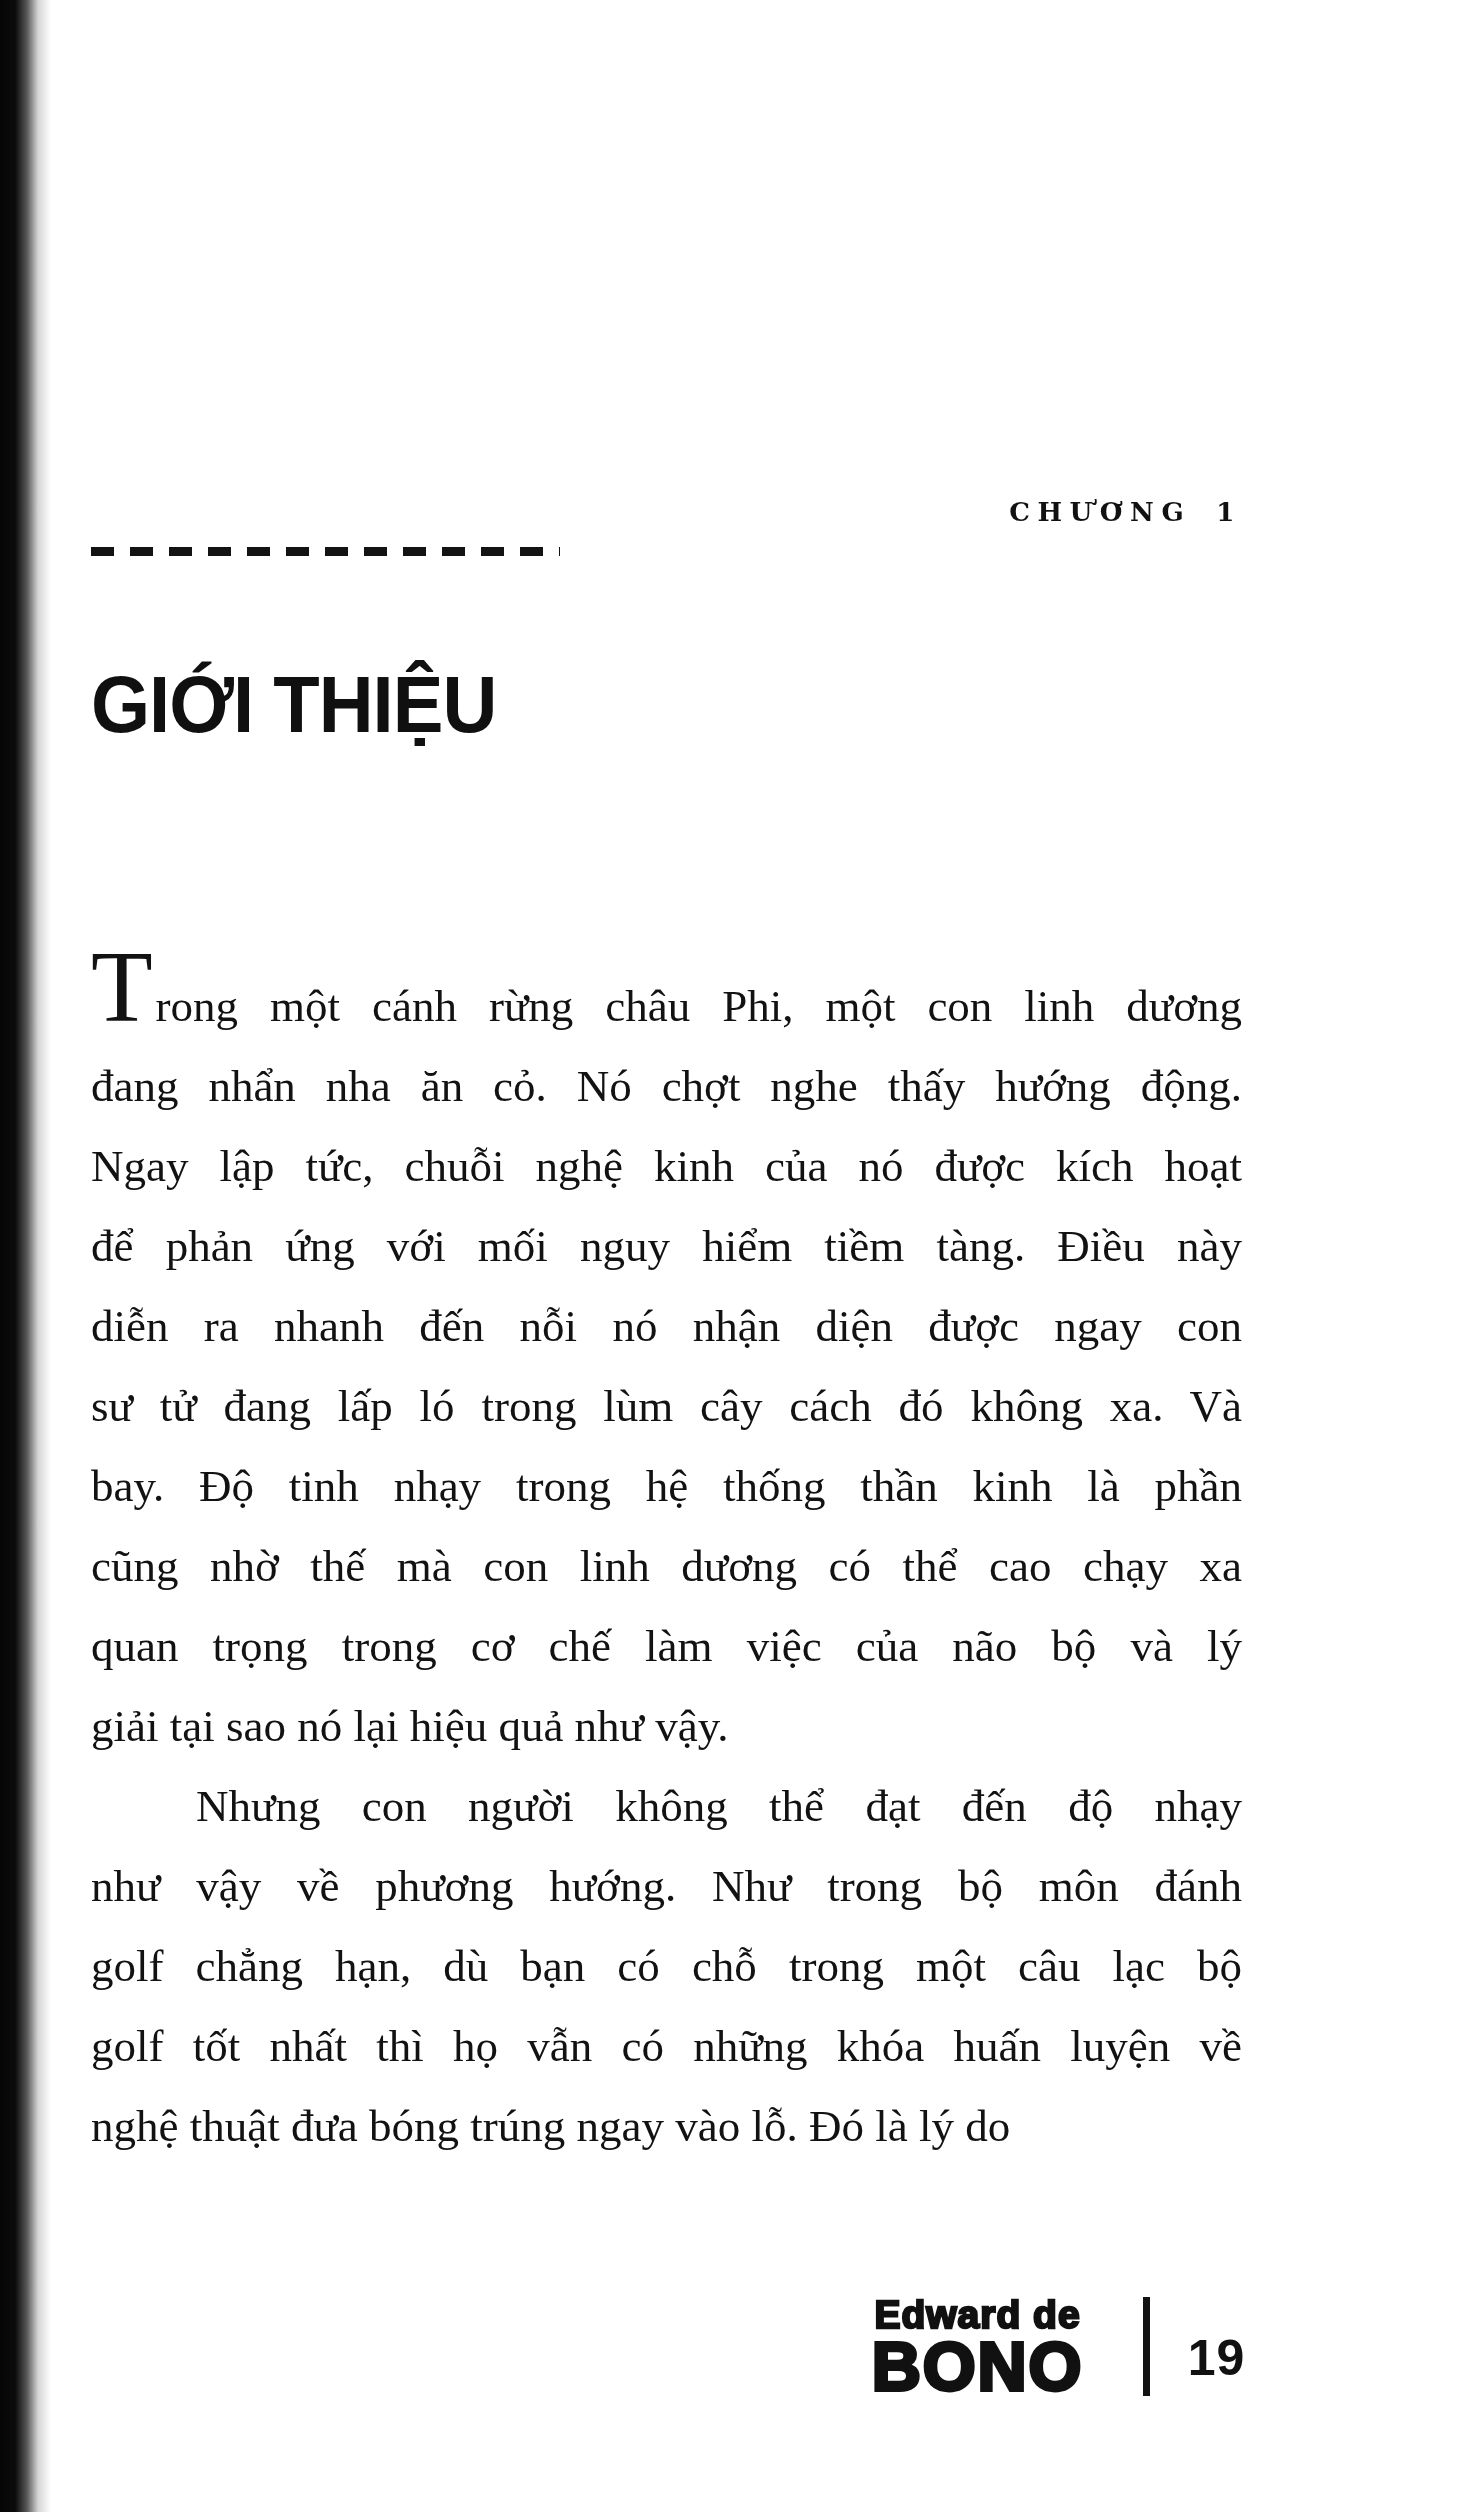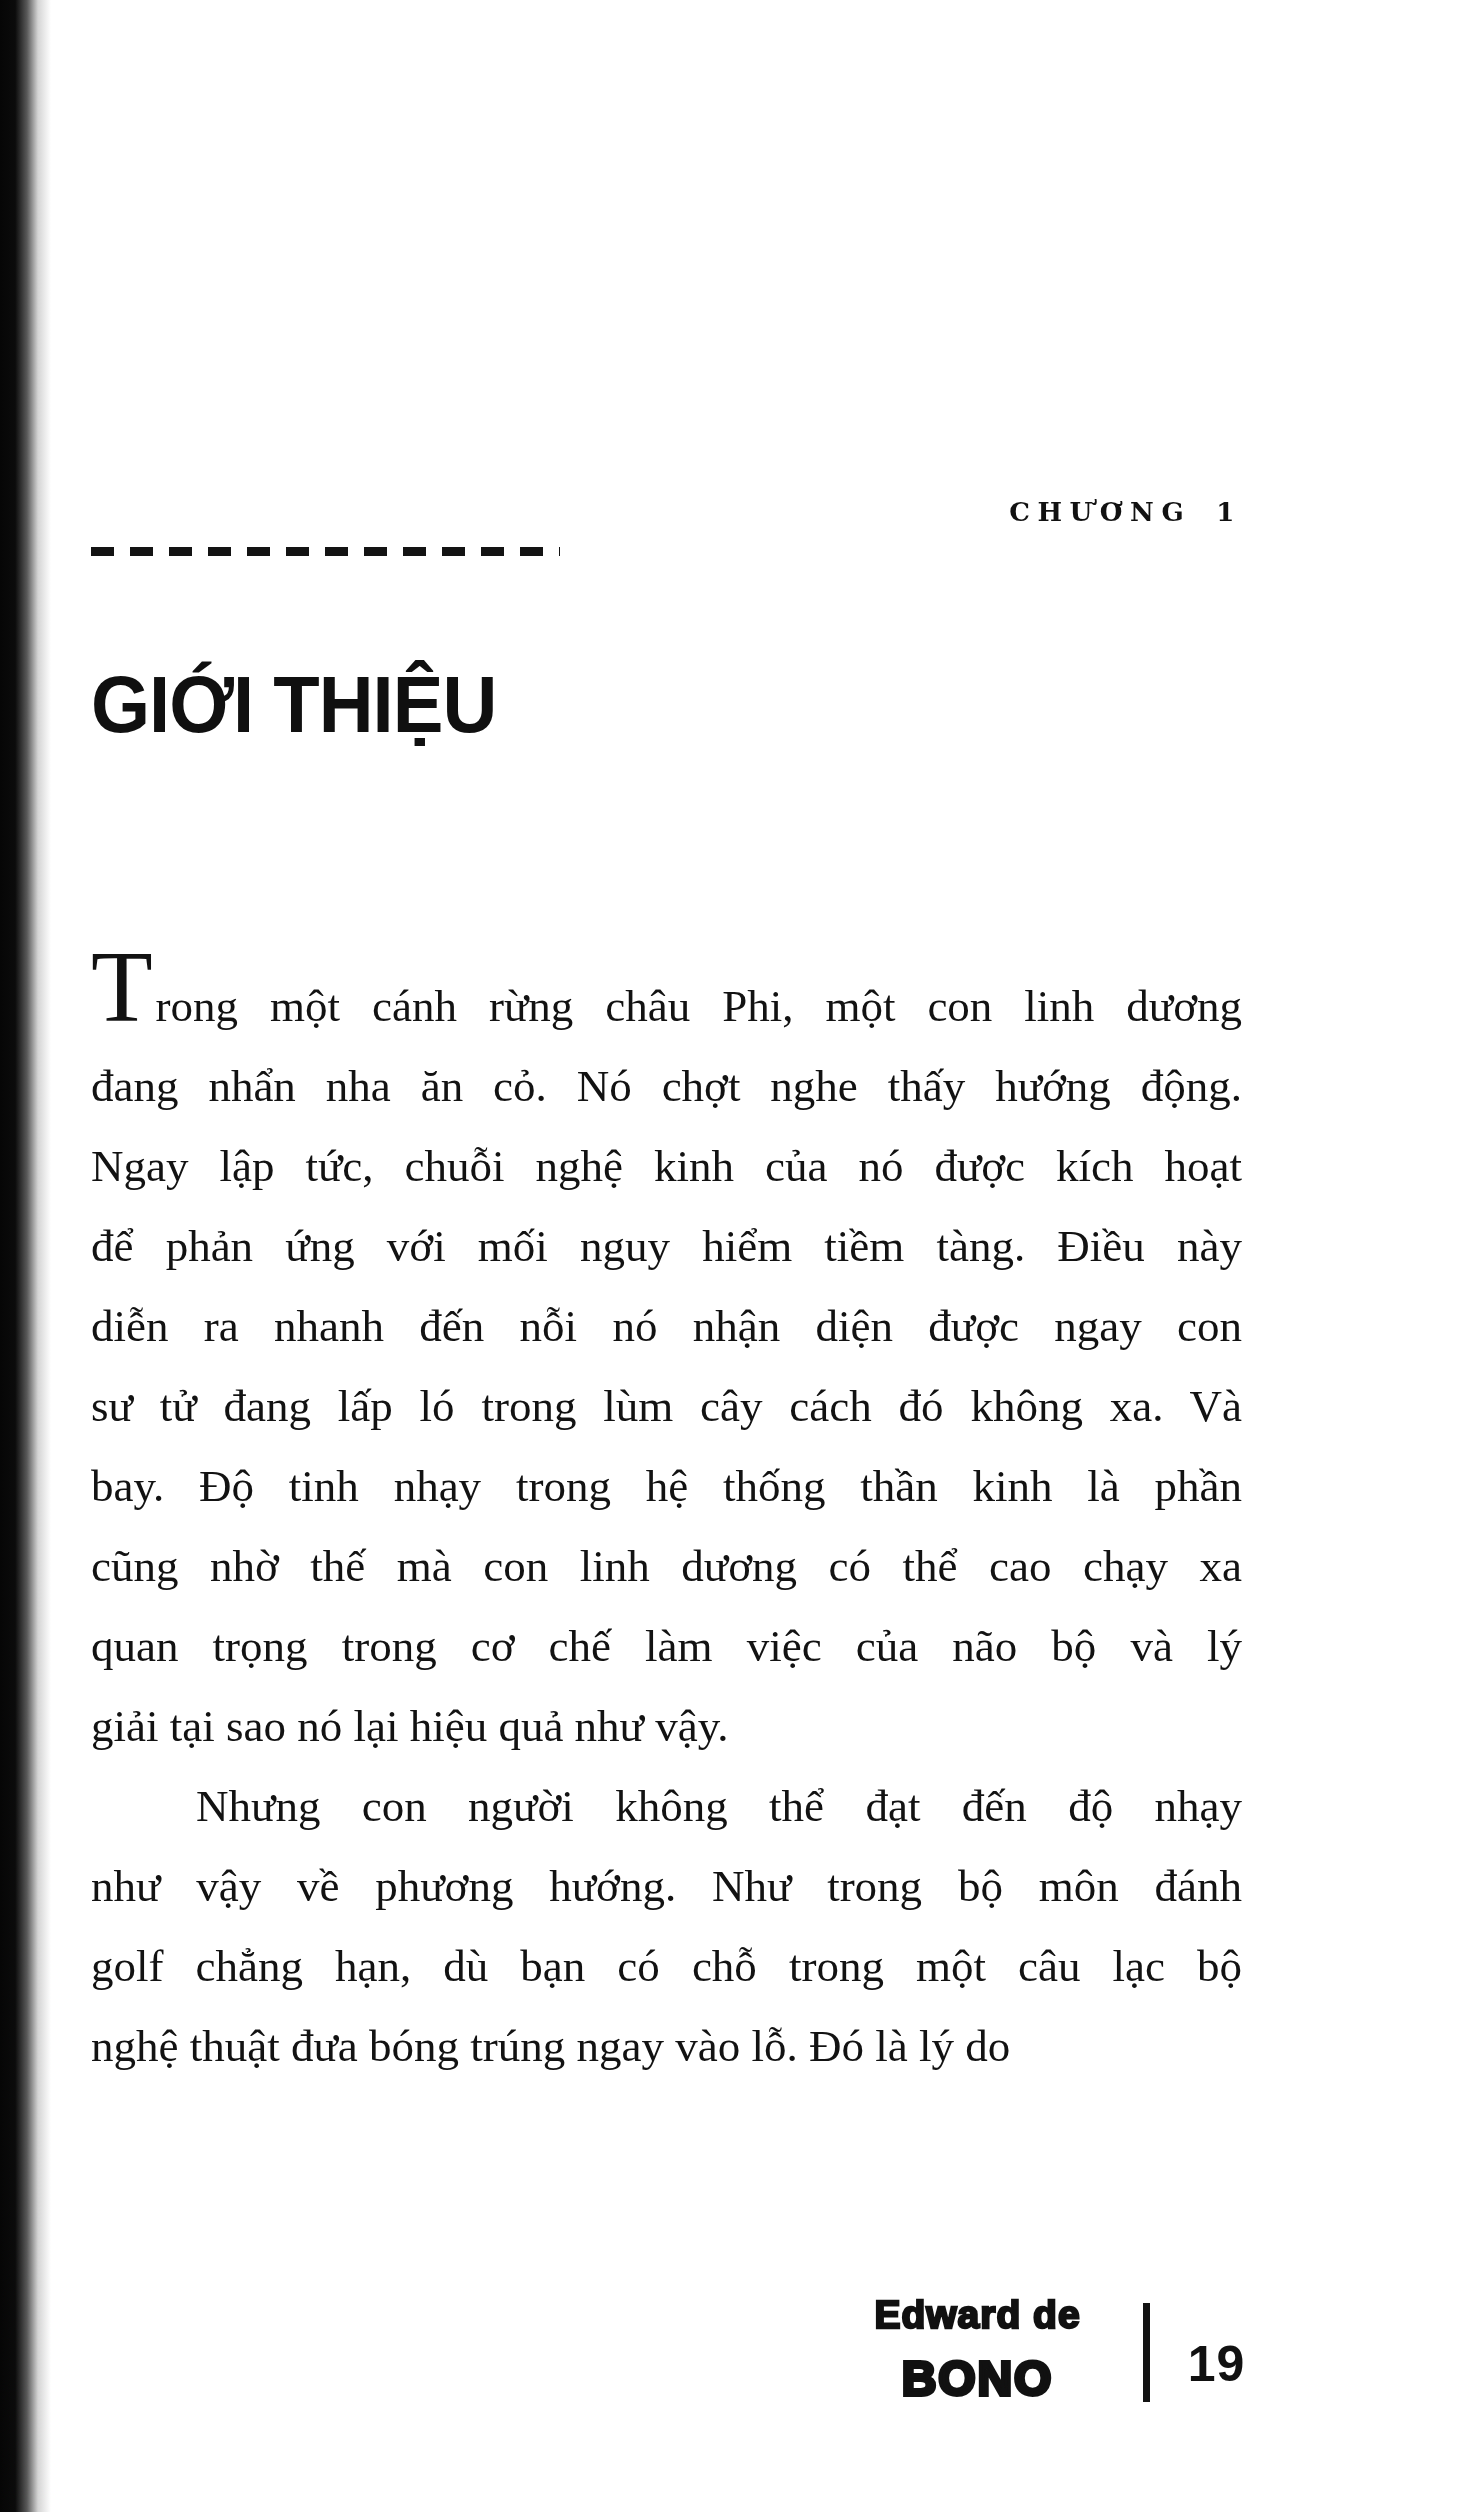--- a/index.html
+++ b/index.html
@@ -107,24 +107,23 @@
     font-weight: bold;
     color: #111;
   }
   .logo-top {
     font-size: 39px;
     line-height: 44px;
     letter-spacing: 1px;
     -webkit-text-stroke: 2.4px #111;
   }
   .logo-bottom {
-    font-size: 48px;
+    font-size: 68px;
     line-height: 59px;
     letter-spacing: 1.9px;
-    margin-top: 12px;
     -webkit-text-stroke: 3.8px #111;
   }
   .footer-divider {
     width: 6.7px;
     height: 99px;
     background: #131313;
     margin-left: 34px;
     margin-top: 3.8px;
   }
   .page-number {
@@ -158,20 +157,21 @@
       <div class="line">để phản ứng với mối nguy hiểm tiềm tàng. Điều này</div>
       <div class="line">diễn ra nhanh đến nỗi nó nhận diện được ngay con</div>
       <div class="line">sư tử đang lấp ló trong lùm cây cách đó không xa. Và</div>
       <div class="line">bay. Độ tinh nhạy trong hệ thống thần kinh là phần</div>
       <div class="line">cũng nhờ thế mà con linh dương có thể cao chạy xa</div>
       <div class="line">quan trọng trong cơ chế làm việc của não bộ và lý</div>
       <div class="line last">giải tại sao nó lại hiệu quả như vậy.</div>
       <div class="line indented">Nhưng con người không thể đạt đến độ nhạy</div>
       <div class="line">như vậy về phương hướng. Như trong bộ môn đánh</div>
       <div class="line">golf chẳng hạn, dù bạn có chỗ trong một câu lạc bộ</div>
+      <div class="line">golf tốt nhất thì họ vẫn có những khóa huấn luyện về</div>
       <div class="line last">nghệ thuật đưa bóng trúng ngay vào lỗ. Đó là lý do</div>
     </div>
 
 </div>
 
 <div class="footer">
   <div class="logo">
     <div class="logo-top">Edward de</div>
     <div class="logo-bottom">BONO</div>
   </div>

